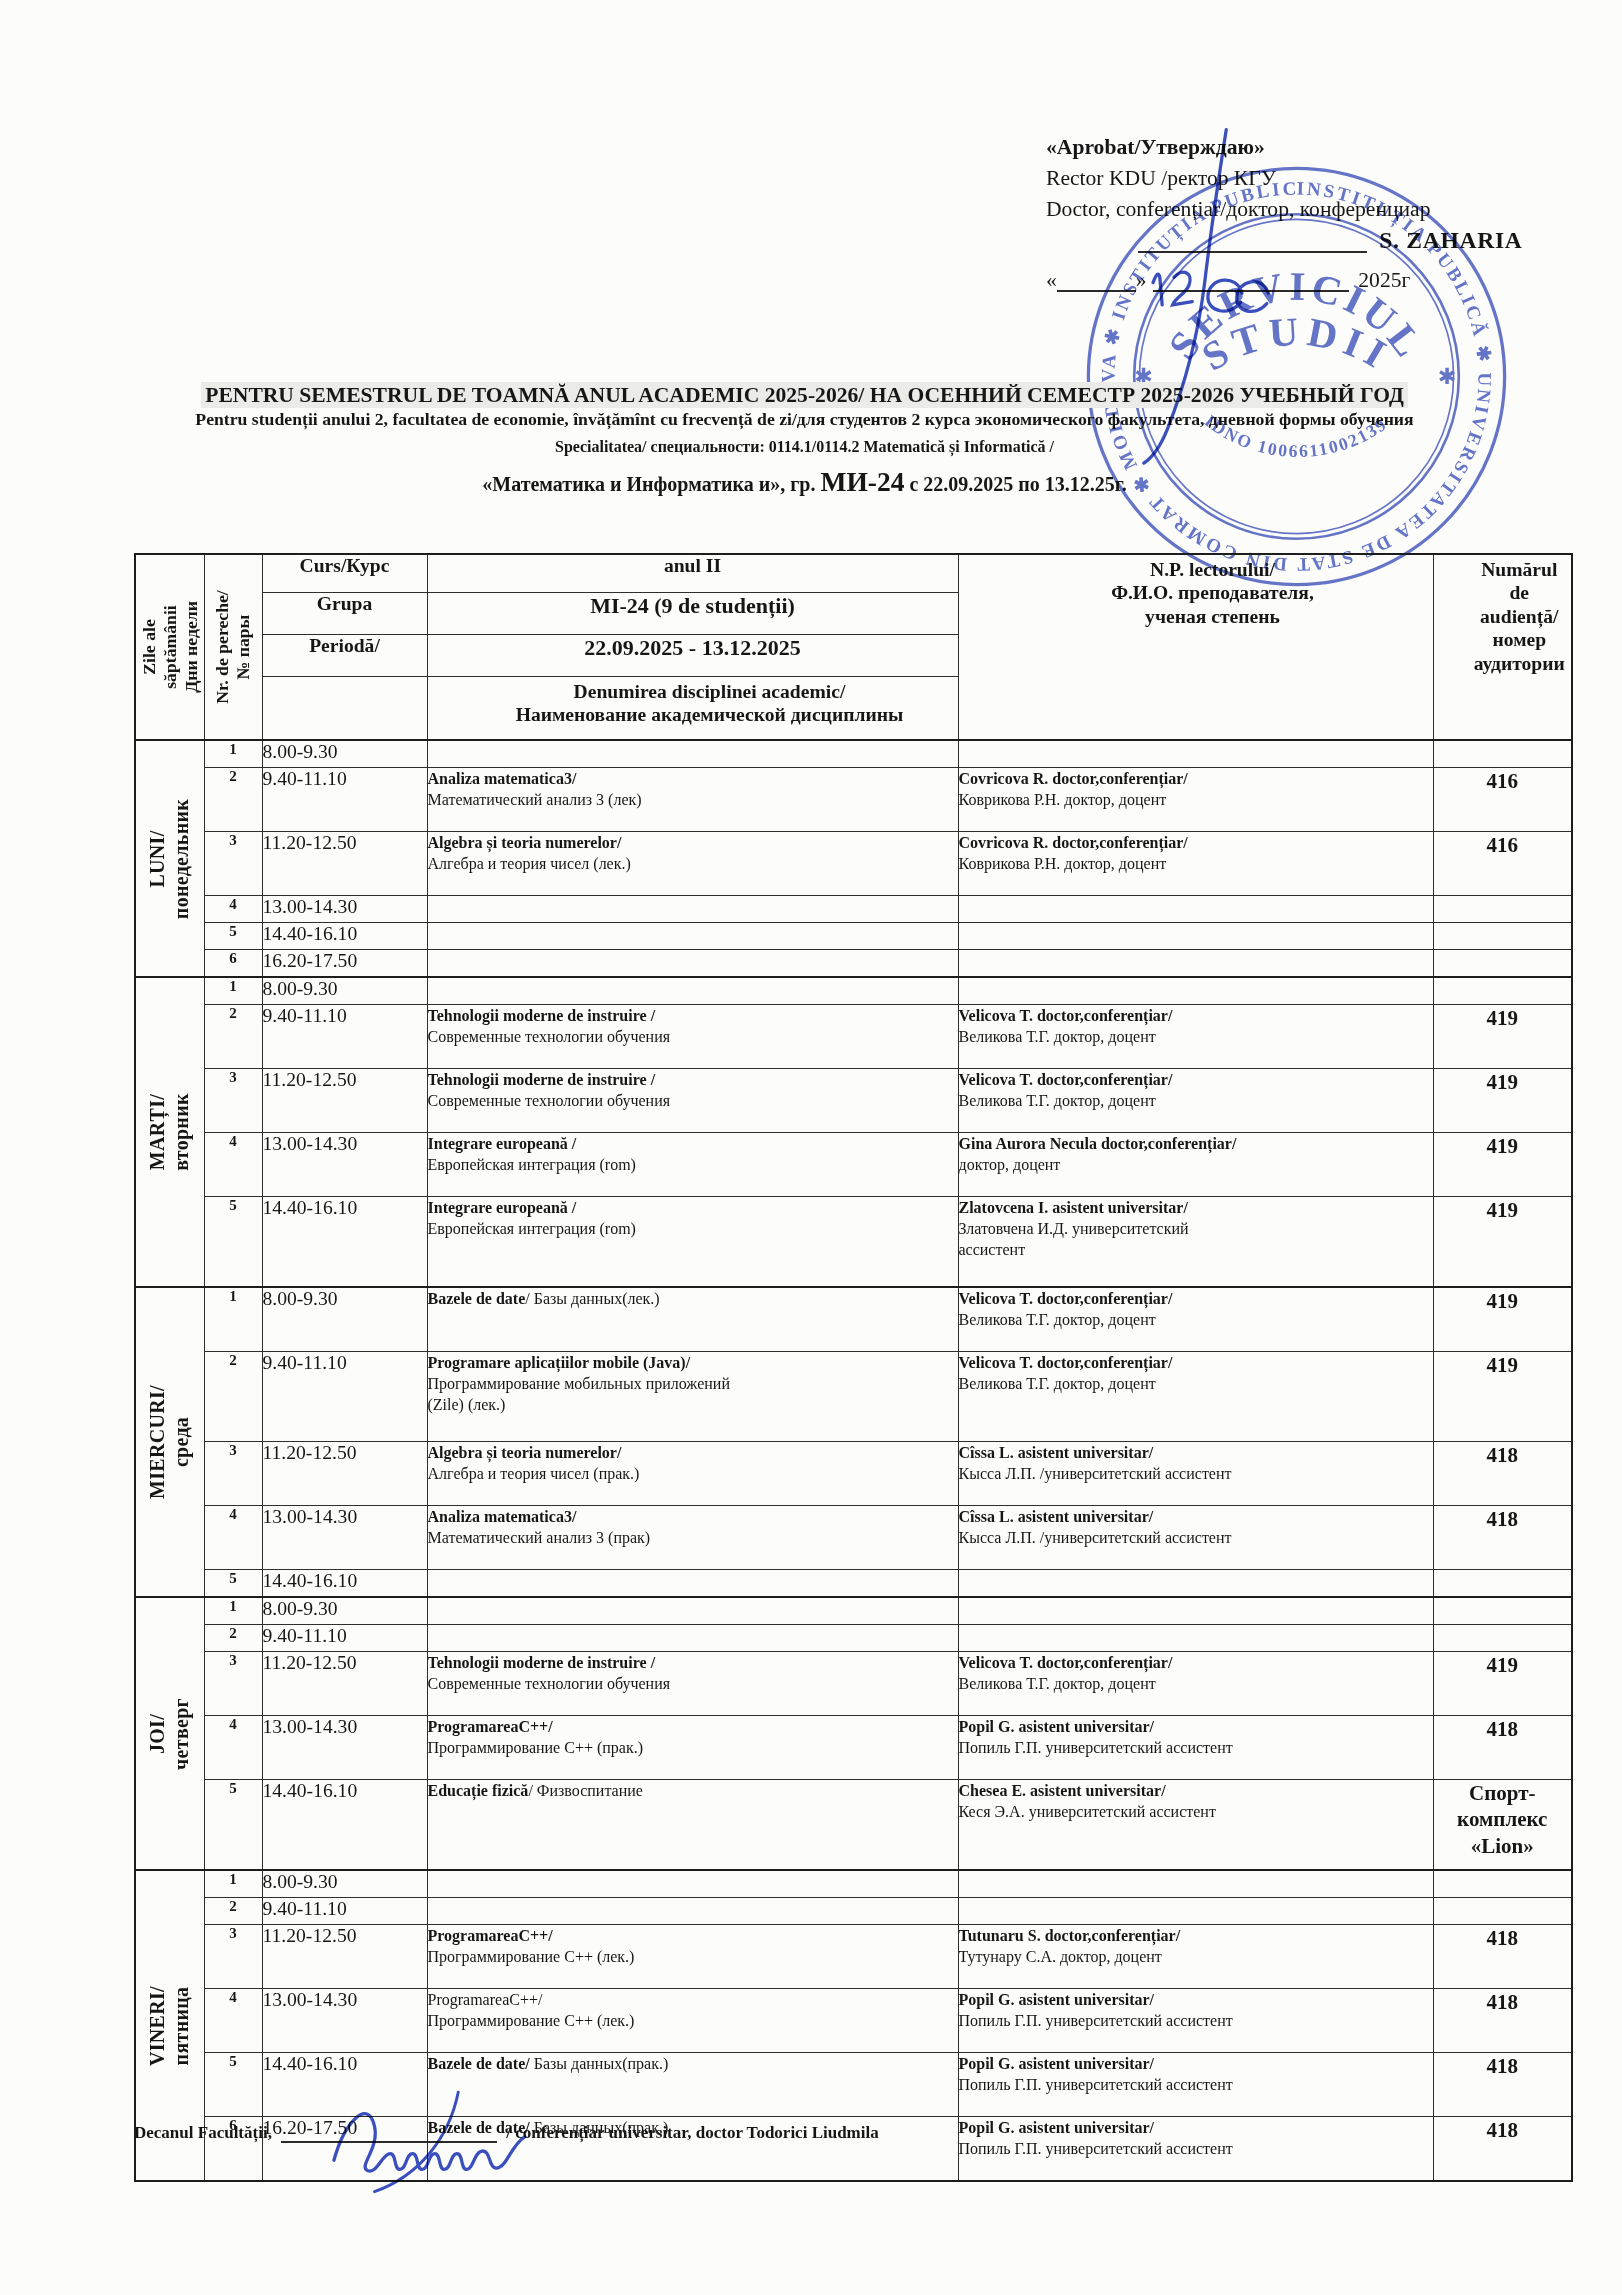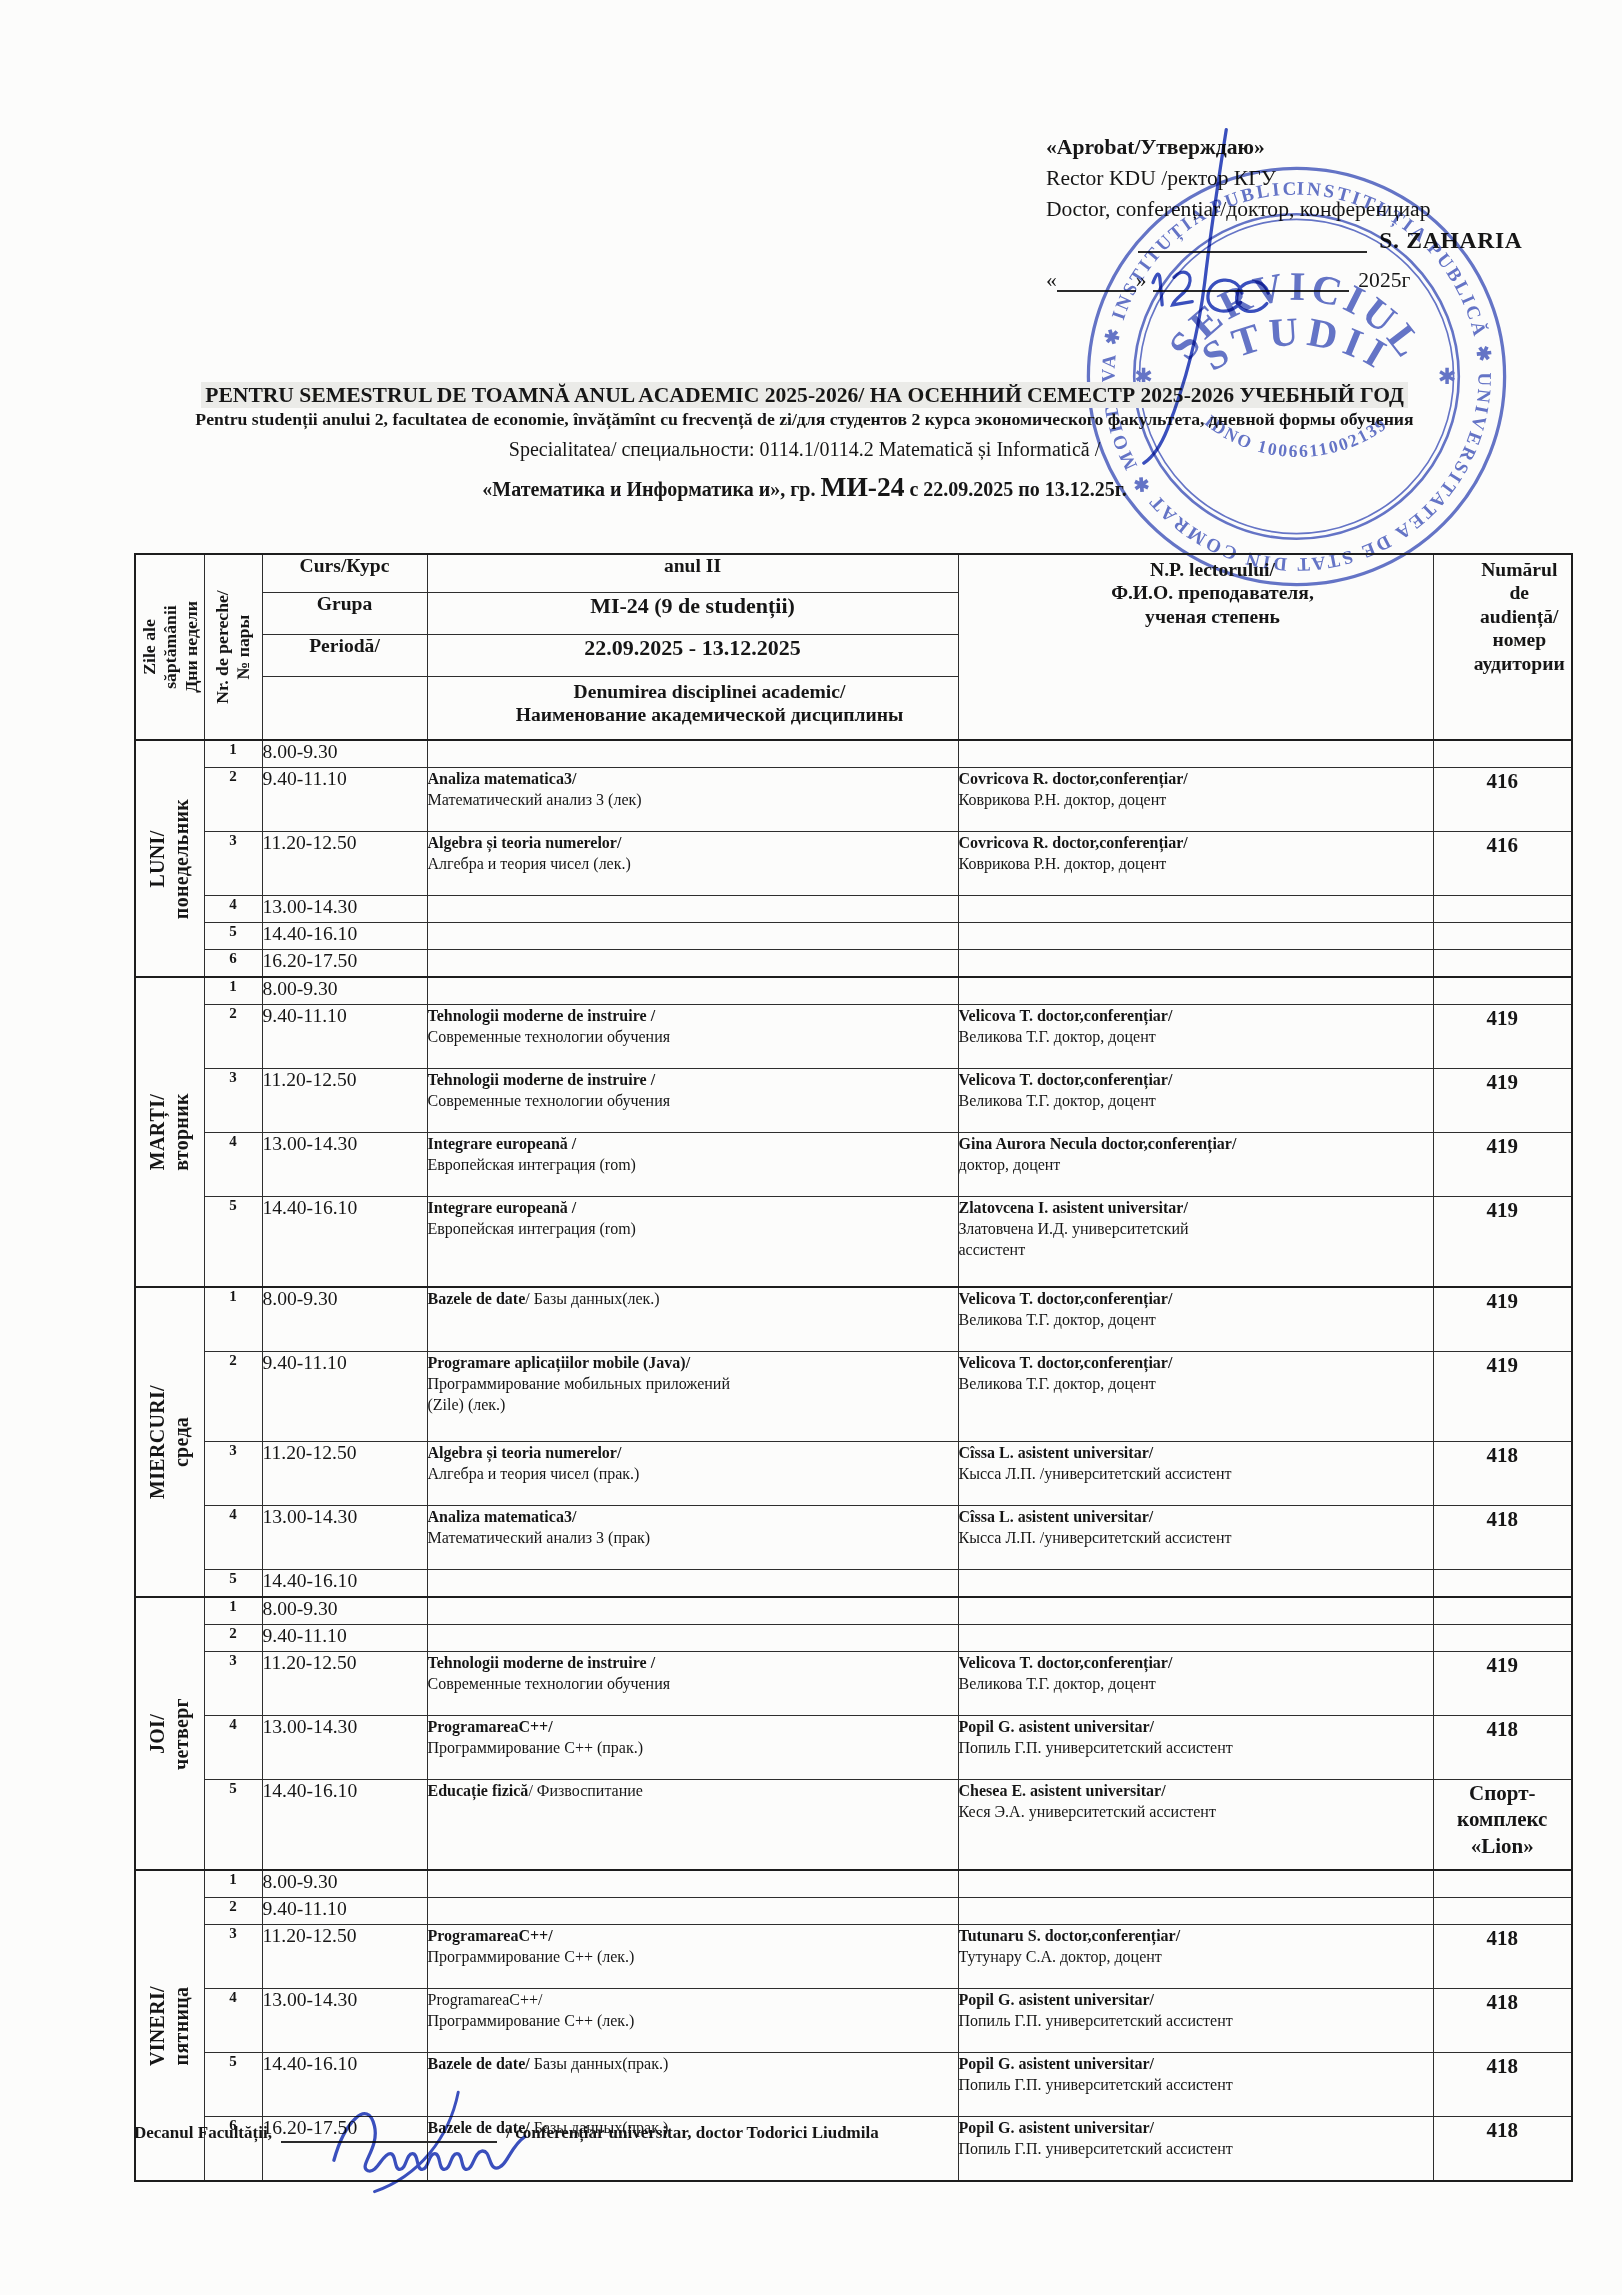--- a/index.html
+++ b/index.html
@@ -23,21 +23,21 @@
   
   .stamp-svg{left:1074px;top:154px;width:445px;height:445px;opacity:.82;mix-blend-mode:multiply;pointer-events:none;}
   
   .ink{left:0;top:0;width:1623px;height:2295px;pointer-events:none;mix-blend-mode:multiply;}
   
   .titles{left:65px;top:383px;width:1479px;text-align:center;}
   .t1{font-size:27px;font-weight:bold;letter-spacing:0.7px;margin-bottom:7.9px;}
   .t2{font-size:21.6px;font-weight:bold;margin-bottom:1px;}
   .t2 span{background:#ebebe8;padding:1.3px 3.9px;}
   .t3{font-size:17.7px;font-weight:bold;margin-bottom:7.9px;}
-  .t4{font-size:20px;font-weight:normal;margin-bottom:10.5px;}
+  .t4{font-size:16px;font-weight:bold;margin-bottom:10.5px;}
   .t5{font-size:20px;font-weight:bold;}
   .t5 .grp{font-size:27.5px;}
   
   table.sched{left:134px;top:553px;position:absolute;border-collapse:collapse;table-layout:fixed;width:1437px;
     border:2.6px solid #1d1d1d;}
   table.sched td{border:1.3px solid #2e2e2e;padding:0;vertical-align:top;overflow:hidden;}
   td.hd{font-weight:bold;text-align:center;vertical-align:middle;font-size:19.6px;}
   tr.hr1 td{height:37px;} tr.hr2 td{height:41px;} tr.hr3 td{height:41px;} tr.hr4 td{height:62px;}
   .hd-wrap{padding:2.6px 5.2px;white-space:pre-line;line-height:1.2;margin-left:34px;}
   td.rot-cell{position:relative;vertical-align:middle;}

